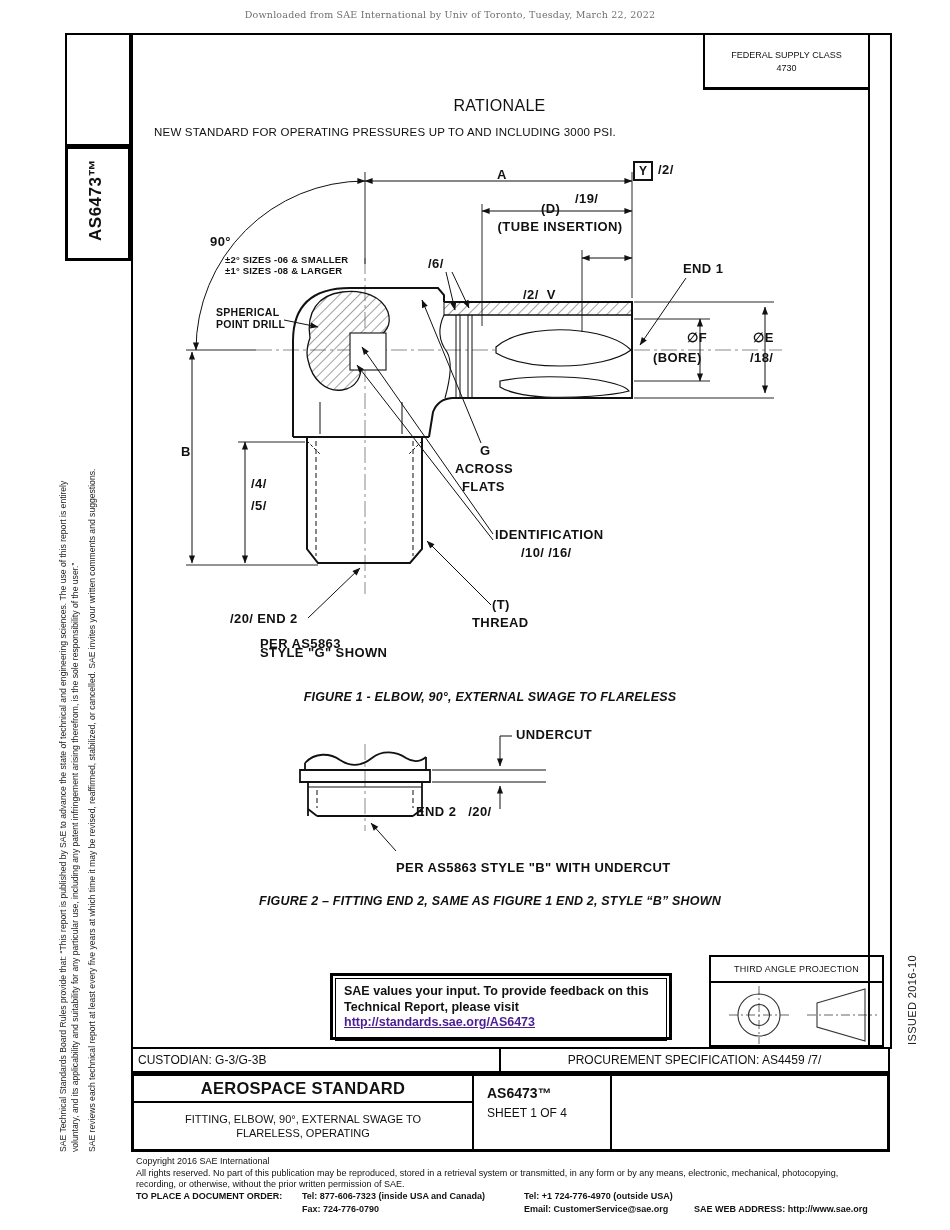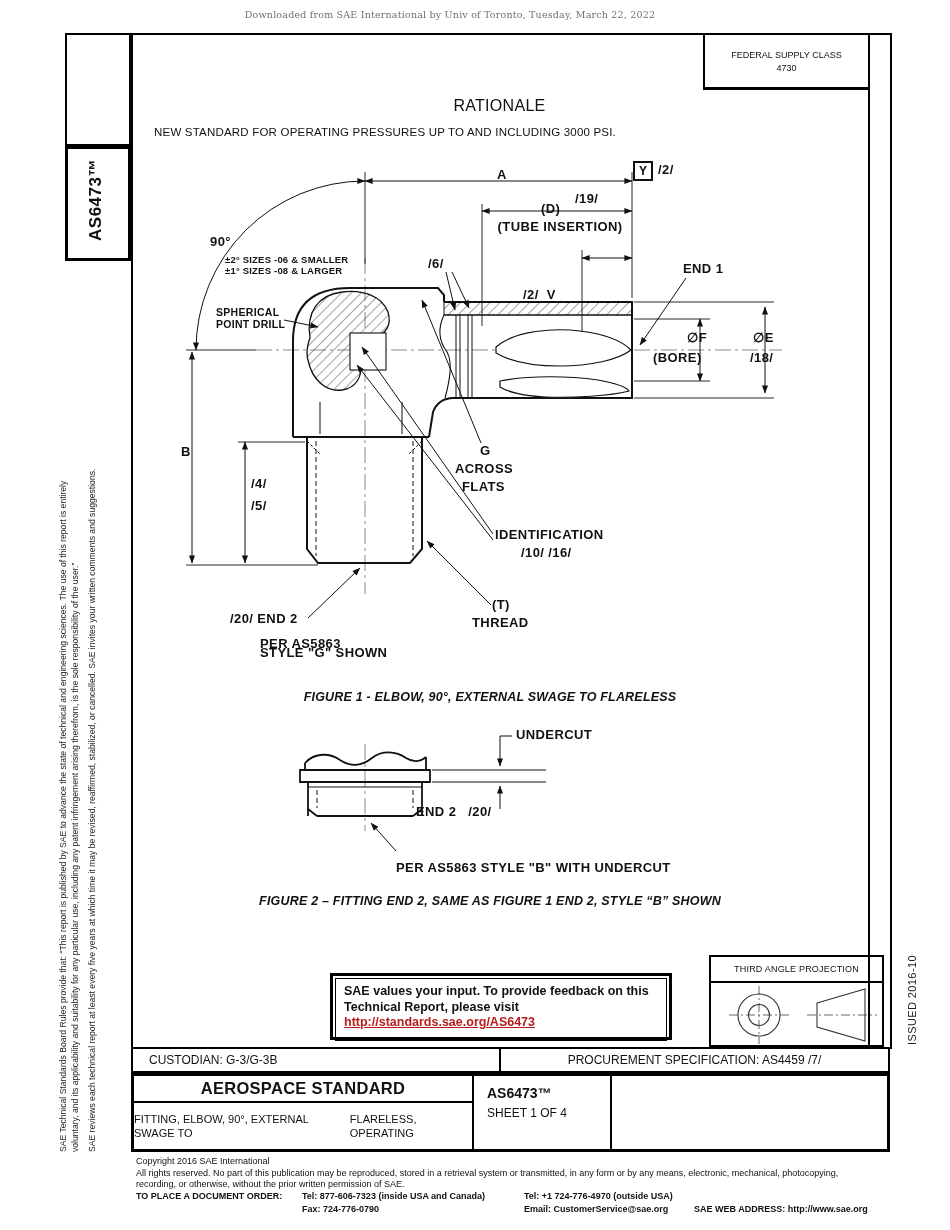--- a/index.html
+++ b/index.html
@@ -25,37 +25,37 @@
   .newstd{position:absolute;left:154px;top:126px;font-size:11.5px;letter-spacing:.2px;}
   .ybox{position:absolute;left:633px;top:161px;width:16px;height:16px;border:2px solid #111;
         font-weight:bold;font-size:12px;text-align:center;line-height:16px;}
   .feedback{position:absolute;left:330px;top:973px;width:336px;height:61px;border:3px solid #000;}
   .feedback .inner{margin:2px;border:1px solid #000;height:51px;padding:5px 8px;
         font-size:12.5px;font-weight:bold;line-height:15.5px;}
   .proj{position:absolute;left:693px;top:955px;width:175px;height:92px;border:2px solid #000;box-sizing:border-box;margin-left:16px;}
   .proj .ttl{height:24px;border-bottom:2px solid #000;text-align:center;font-size:9px;line-height:24px;letter-spacing:.2px;}
   .cust-row{position:absolute;left:131px;top:1047px;width:759px;height:26px;border:2px solid #000;
         box-sizing:border-box;display:flex;font-size:12px;}
-  .cust-row .c1{width:368px;border-right:2px solid #000;display:flex;align-items:center;padding-left:16px;box-sizing:border-box;}
+  .cust-row .c1{width:368px;border-right:2px solid #000;display:flex;align-items:center;padding-left:5px;box-sizing:border-box;}
   .cust-row .c2{flex:1;display:flex;align-items:center;justify-content:center;}
   .tblock{position:absolute;left:131px;top:1073px;width:759px;height:79px;border:3px solid #000;
         box-sizing:border-box;display:flex;}
   .tblock .cell-logo{width:199px;border-right:2px solid #000;display:flex;align-items:center;justify-content:center;}
   .tblock .cell-mid{width:338px;border-right:2px solid #000;display:flex;flex-direction:column;}
   .tblock .cell-mid .t1{height:25px;border-bottom:2px solid #000;text-align:center;
         font-weight:bold;font-size:16.5px;line-height:25px;letter-spacing:.3px;}
-  .tblock .cell-mid .t2{flex:1;display:flex;align-items:center;justify-content:center;
+  .tblock .cell-mid .t2{flex:1;display:flex;flex-direction:column;align-items:center;justify-content:center;
         font-size:11px;line-height:14px;}
   .tblock .cell-num{width:138px;border-right:2px solid #000;padding:9px 0 0 13px;box-sizing:border-box;}
   .tblock .cell-num .dn{font-weight:bold;font-size:14px;}
   .tblock .cell-num .sh{font-size:12px;margin-top:5px;}
   .tblock .cell-empty{flex:1;}
   .foot{position:absolute;font-size:9px;line-height:11px;color:#111;white-space:pre;}
   .foot.b{font-weight:bold;}
-  .link{color:#b91c1c;text-decoration:underline;}
+  .link{color:#4c1d95;text-decoration:underline;}
   svg{display:block;}
   .art{position:absolute;left:0;top:0;pointer-events:none;}
 </style>
 </head>
 <body>
 
 <div class="page">
 
   <div class="hdr-note">Downloaded from SAE International by Univ of Toronto, Tuesday, March 22, 2022</div>
 

